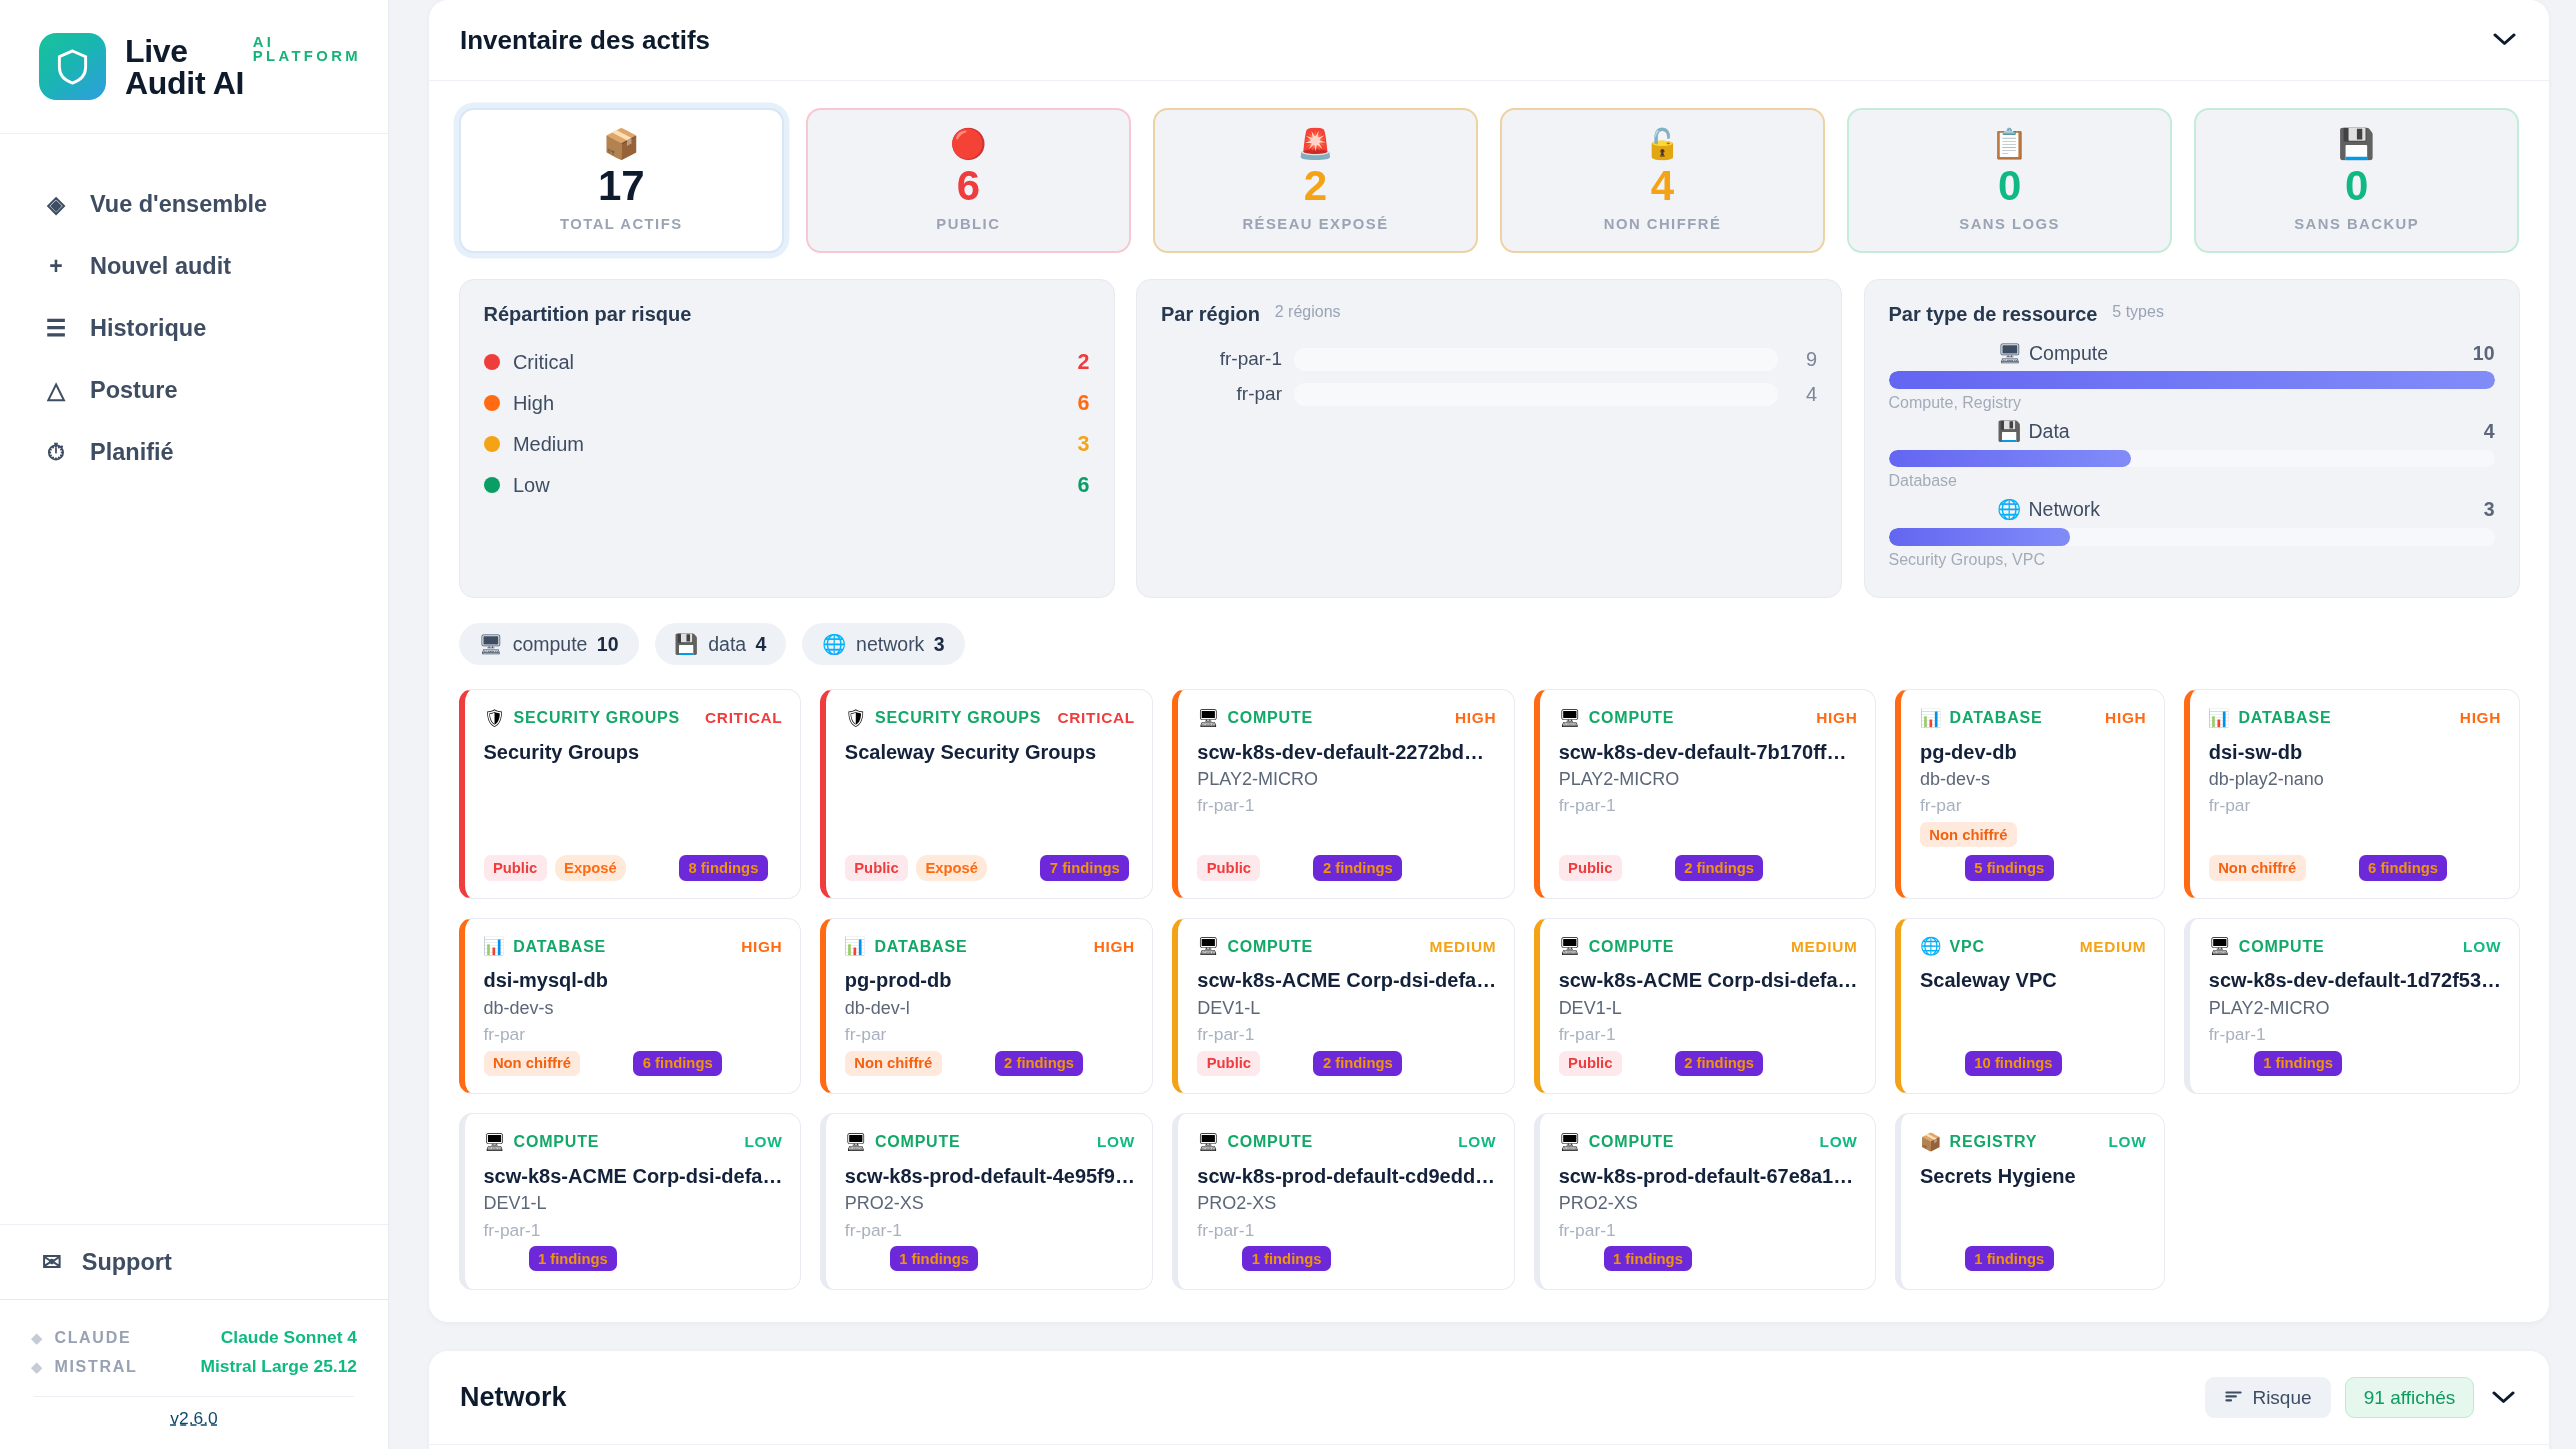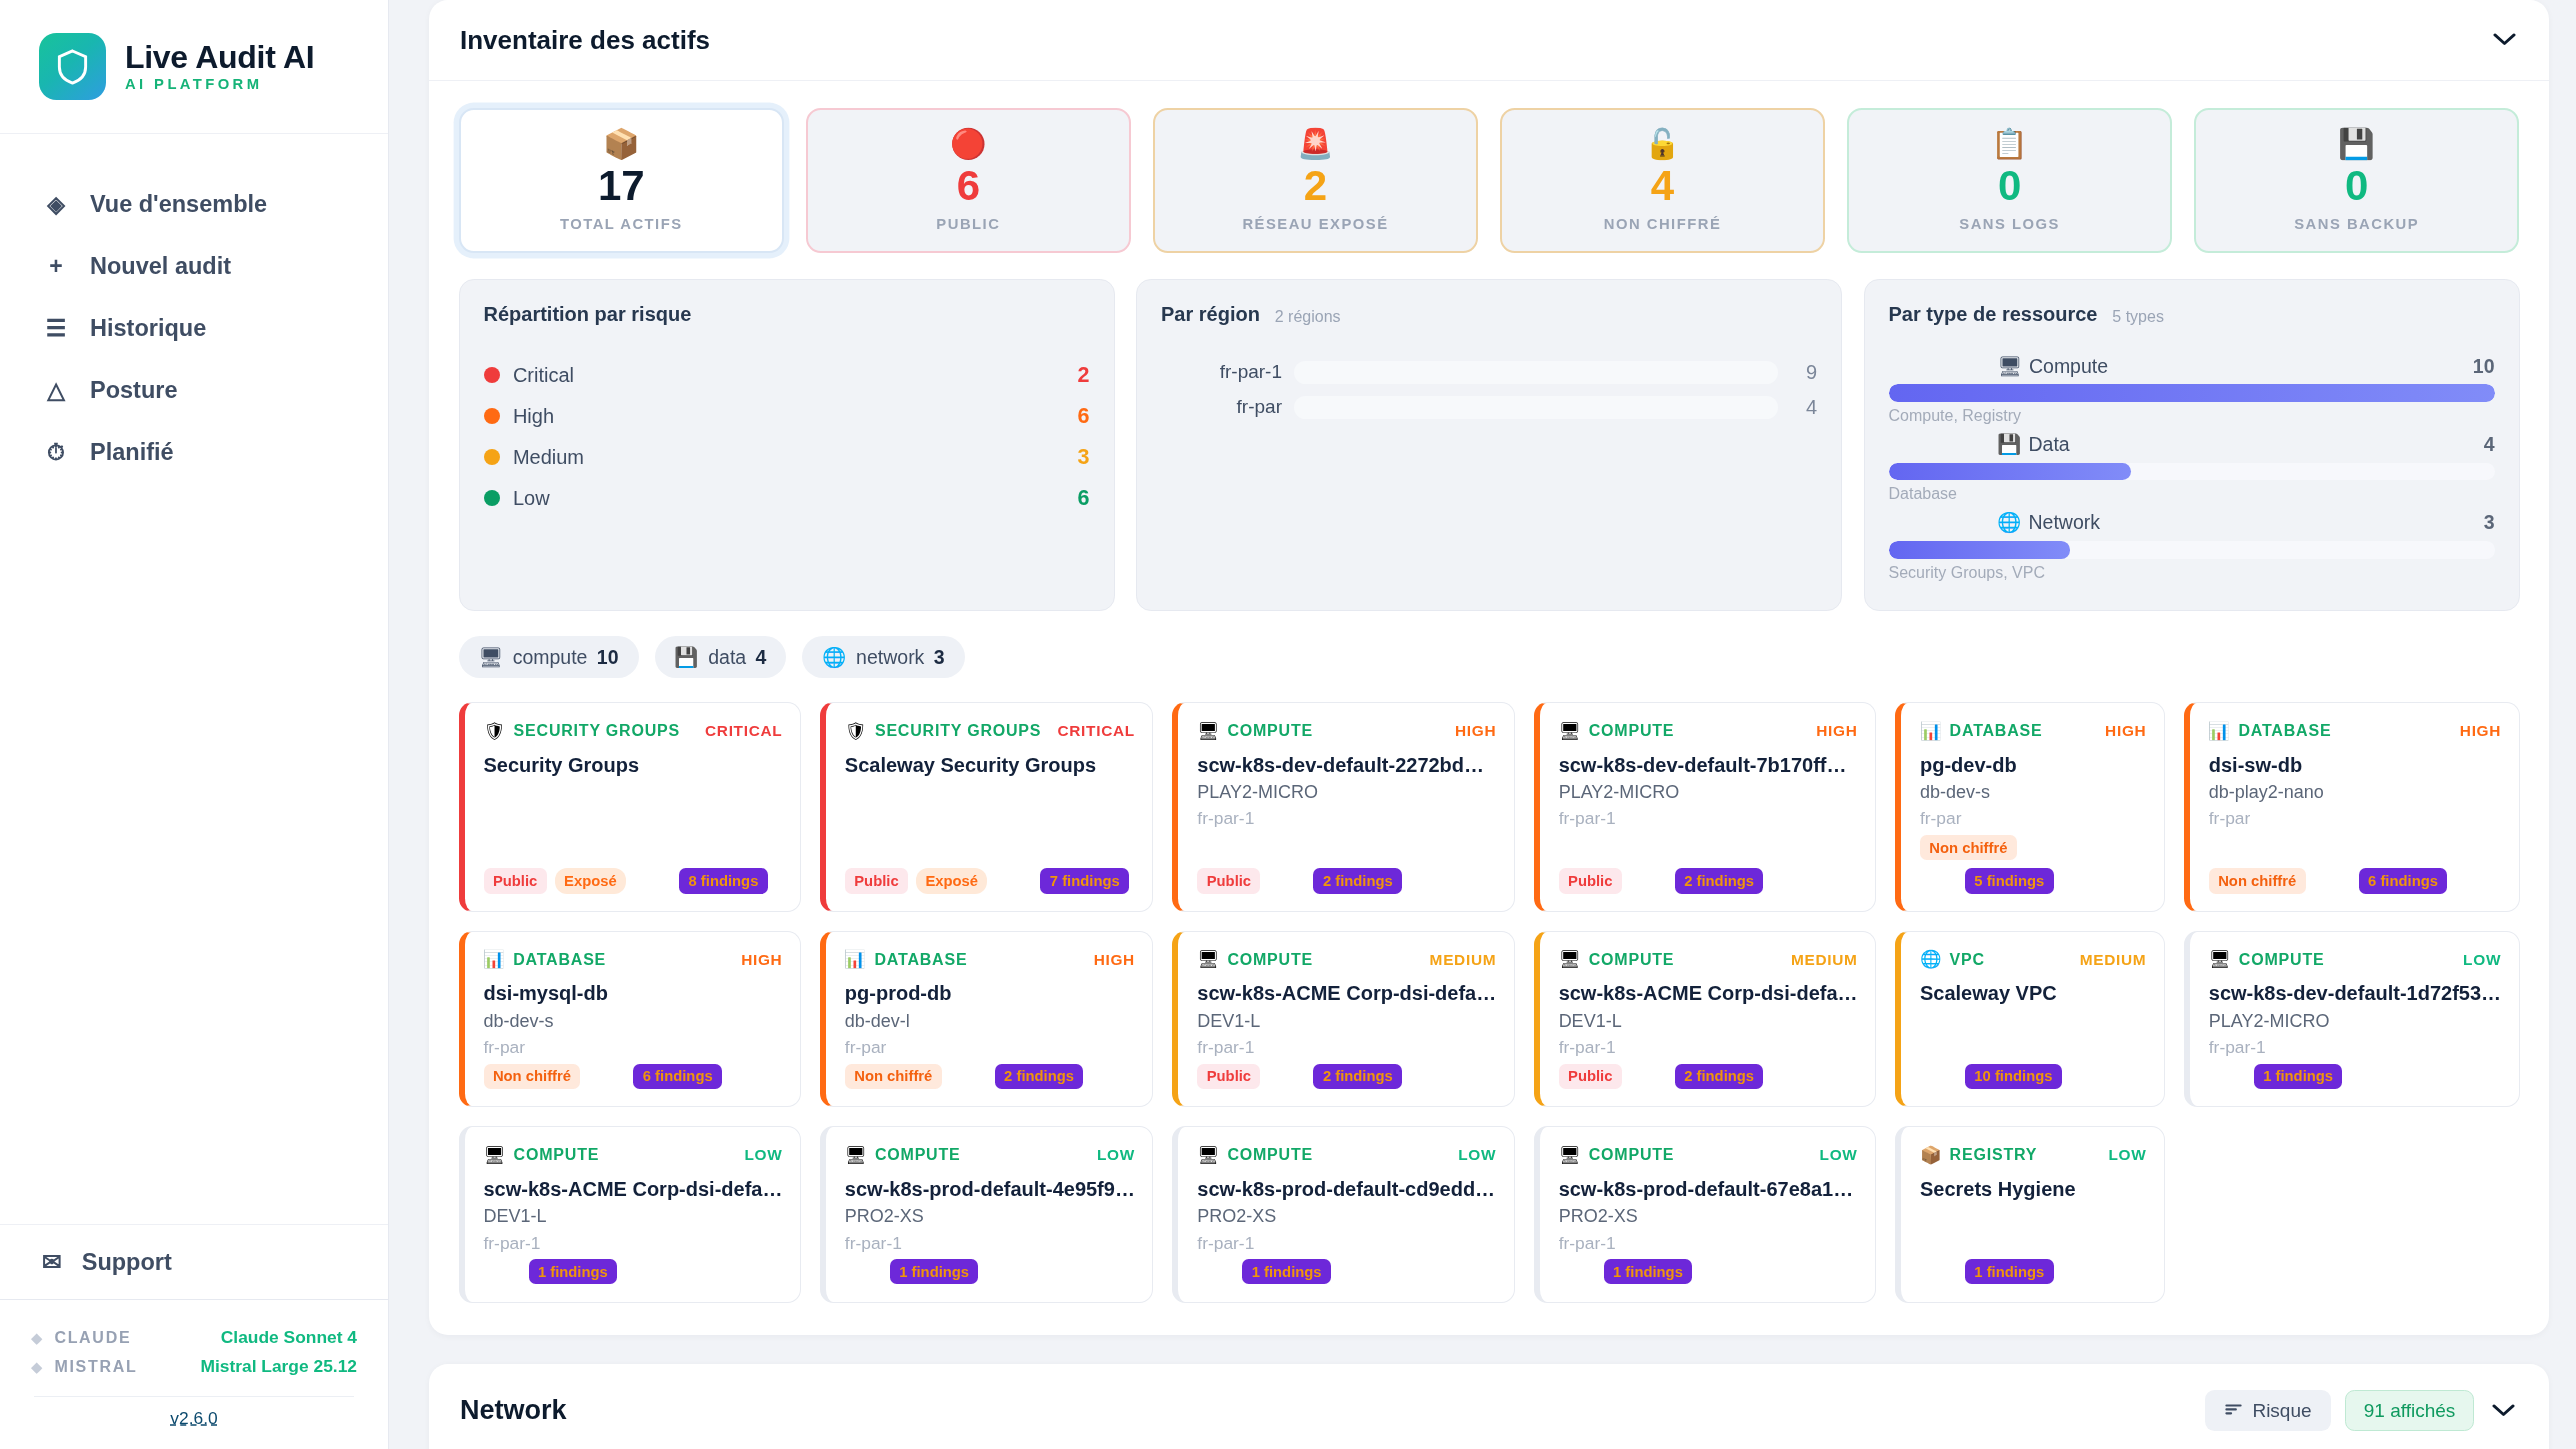--- a/index.html
+++ b/index.html
@@ -25,21 +25,21 @@
     border-bottom: 1.3px solid #eef0f5;
     height: 134px;
   }
   .brand-logo {
     width: 67px; height: 67px; border-radius: 17.4px;
     background: linear-gradient(140deg, #18c39a 0%, #19b6b0 45%, #2f9de0 100%);
     display: flex; align-items: center; justify-content: center;
     flex: 0 0 67px;
   }
   .brand-logo svg { width: 35px; height: 38px; }
-  .brand-text { display: flex; flex-direction: column; gap: 4px; }
+  .brand-text { display: flex; flex-direction: row; gap: 4px; }
   .brand-title { font-size: 32px; font-weight: 700; color: #0d1b2d; letter-spacing: -0.3px; line-height: 1; }
   .brand-sub { font-size: 14.8px; font-weight: 600; color: #16b378; letter-spacing: 3.4px; line-height: 1; }
 
   .nav { padding: 40px 0 0 0; flex: 1; }
   .nav-item {
     display: flex; align-items: center; gap: 20px;
     padding: 17.4px 0 17.4px 42px;
     font-size: 23.5px; color: #3f4d63; font-weight: 600;
     cursor: pointer;
   }
@@ -126,21 +126,21 @@
   
   .boxes { display: flex; gap: 21.5px; margin-top: 25.5px; }
   .box {
     background: #f1f3f7; border: 1.3px solid #e6e9f0;
     border-radius: 14.8px; padding: 23px 24px 20px 24px;
     min-height: 272px;
   }
   .box.risk { flex: 0 0 656px; }
   .box.region { flex: 1; }
   .box.restype { flex: 0 0 656px; }
-  .box-head { display: flex; align-items: flex-end; gap: 14.8px; margin-bottom: 29px; }
+  .box-head { display: flex; align-items: flex-start; gap: 14.8px; margin-bottom: 16px; }
   .box-title { font-size: 20px; font-weight: 700; color: #27384f; }
   .box-sub { font-size: 16px; color: #9aa4b5; }
 
   .risk-row { display: flex; align-items: center; gap: 13.4px; padding: 8px 0; }
   .risk-dot { width: 16px; height: 16px; border-radius: 50%; flex: 0 0 16px; }
   .risk-name { font-size: 20px; color: #3f4d63; }
   .risk-val { margin-left: auto; font-size: 21.5px; font-weight: 700; }
 
   .reg-row { display: flex; align-items: center; gap: 12px; padding: 6px 0; }
   .reg-label { width: 121px; text-align: right; font-size: 19px; color: #3f4d63; }

